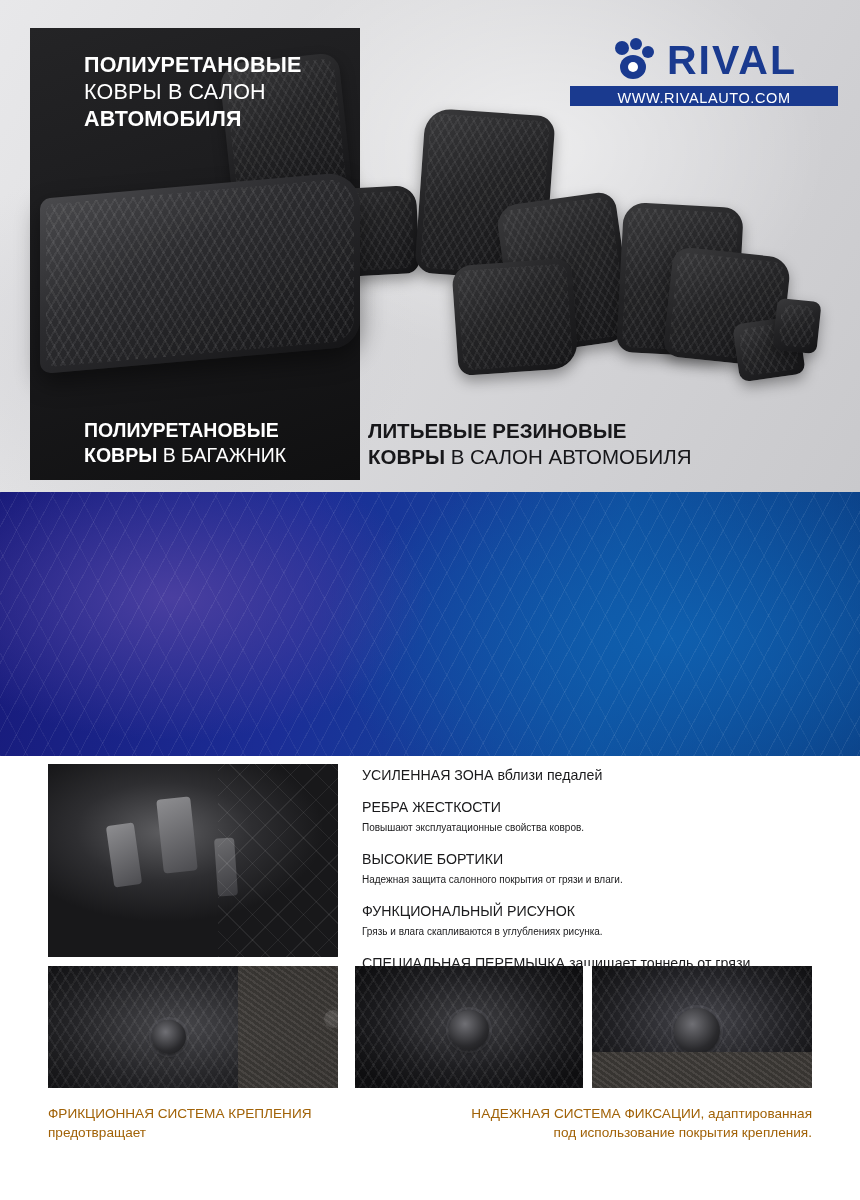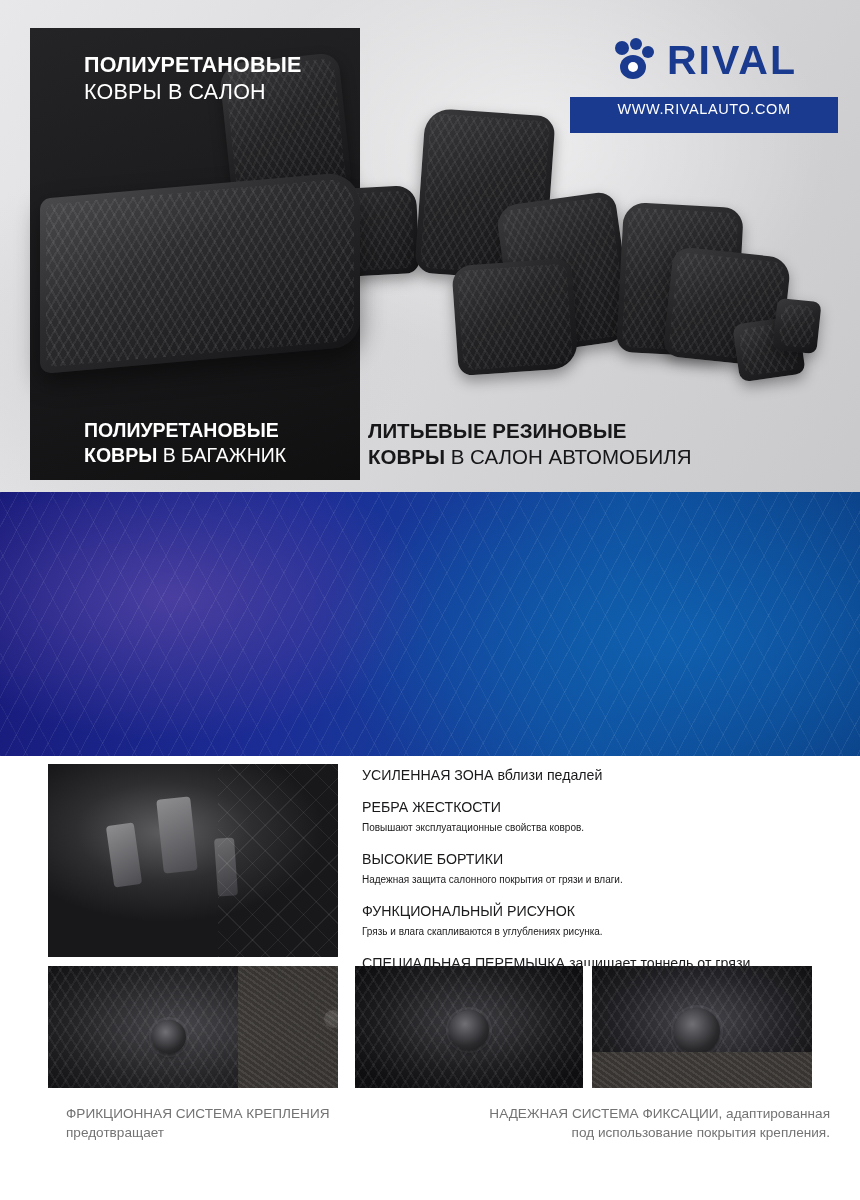--- a/index.html
+++ b/index.html
@@ -61,26 +61,26 @@
   }
   .logo-row {
     display: flex; align-items: flex-end; justify-content: center; gap: 10px;
   }
   .logo-mark { width: 46px; height: 44px; }
   .logo-word {
     font-size: 41px; font-weight: 700; color: #1a3a8f;
     letter-spacing: 2px; line-height: 44px;
   }
   .logo-url-band {
-    margin-top: 15px;
+    margin-top: 4px;
     background: #1a3a8f;
     color: #ffffff;
     font-size: 14.5px;
     letter-spacing: 0.6px;
-    padding: 4px 0 16px;
+    padding: 4px 0 0;
     width: 268px;
   }
 
   
   .mat {
     position: absolute;
     background: linear-gradient(150deg, #3a3a3c 0%, #232325 45%, #151517 100%);
     border-radius: 16px;
     box-shadow: 0 6px 14px rgba(0,0,0,0.35);
   }
@@ -222,21 +222,21 @@
     background: radial-gradient(circle at 40% 35%, #6f6f74, #2a2a2d 62%, #141416 100%);
     box-shadow: 0 2px 5px rgba(0,0,0,0.6), 0 0 0 3px rgba(120,120,128,0.25);
   }
   .carpet {
     position: absolute;
     background: repeating-linear-gradient(35deg, #4e4a46 0 2px, #3b3834 2px 5px);
   }
 
   .bcap {
     position: absolute;
-    font-size: 13.6px; line-height: 19px; color: #737373; margin-left: 18px;
+    font-size: 13.6px; line-height: 19px; color: #a16207;
   }
   .bcap .cap { text-transform: uppercase; }
   .bcap-left  { left: 48px;  top: 138px; width: 330px; text-align: left; }
   .bcap-right { left: 460px; top: 138px; width: 352px; text-align: right; }
 </style>
 </head>
 <body>
 
 <div class="page">
 
@@ -252,20 +252,21 @@
     <div class="mat" style="left:455px; top:262px; width:120px; height:110px; border-radius:20px 16px 26px 14px; transform:rotate(-4deg);"></div>
     <div class="mat" style="left:620px; top:205px; width:120px; height:150px; border-radius:22px 20px 28px 16px; transform:rotate(3deg);"></div>
     <div class="mat" style="left:668px; top:252px; width:118px; height:110px; border-radius:18px 22px 22px 16px; transform:rotate(6deg);"></div>
     <div class="mat" style="left:736px; top:320px; width:66px; height:58px; border-radius:10px; transform:rotate(-8deg);"></div>
     <div class="mat" style="left:775px; top:300px; width:44px; height:52px; border-radius:8px; transform:rotate(6deg);"></div>
     <div class="trunk-mat"></div>
 
     <div class="hero-title">
       <span class="l1">ПОЛИУРЕТАНОВЫЕ</span>
       <span class="l2"><b></b><span>КОВРЫ В САЛОН</span></span>
+      <span class="l3">АВТОМОБИЛЯ</span>
     </div>
 
     <div class="logo-box">
       <div class="logo-row">
         <span class="logo-mark">
           <svg viewBox="0 0 46 44" width="46" height="44">
             <circle cx="11" cy="10" r="7" fill="#1a3a8f"></circle>
             <circle cx="25" cy="6" r="6" fill="#1a3a8f"></circle>
             <circle cx="37" cy="14" r="6" fill="#1a3a8f"></circle>
             <ellipse cx="22" cy="29" rx="13" ry="12" fill="#1a3a8f"></ellipse>

